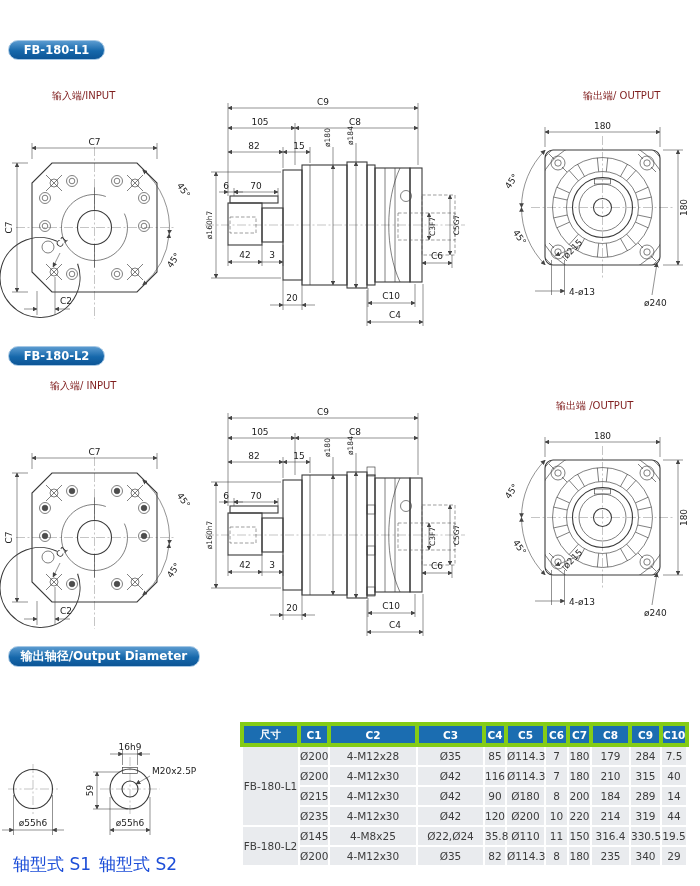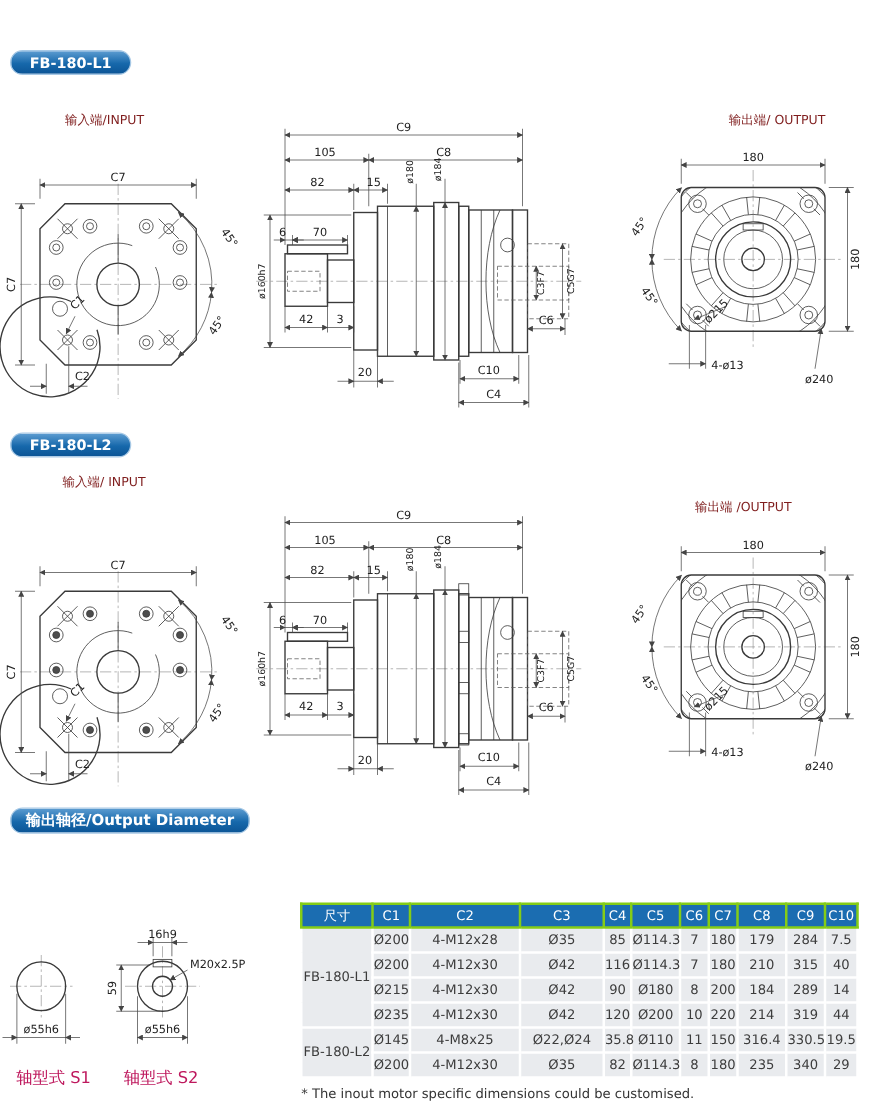--- a/index.html
+++ b/index.html
@@ -8,35 +8,35 @@
   .title{position:absolute;left:8px;top:6px;font-size:19px;font-weight:bold;
          color:#1463a7;letter-spacing:.3px;white-space:nowrap;}
   .badge{position:absolute;background:linear-gradient(180deg,#5b9bd0 0%,#1668ab 55%,#0c5596 100%);
          color:#fff;font-weight:bold;text-align:center;border-radius:10px;
          border:1px solid #a6c8e5;box-sizing:border-box;}
   .badge.small{width:97px;height:20px;line-height:18px;font-size:11.5px;}
   #badge-l1{left:8px;top:40px;}
   #badge-l2{left:8px;top:346px;}
   #badge-od{left:8px;top:646px;width:192px;height:21px;line-height:19px;font-size:12px;}
   .dlabel{position:absolute;font-size:10px;color:#7f1d1d;white-space:nowrap;}
-  .shaft-label{position:absolute;font-size:13px;color:#be185d;white-space:nowrap;}
+  .shaft-label{position:absolute;font-size:17px;color:#1d4ed8;white-space:nowrap;}
   .drawing{position:absolute;}
   svg text{font-family:"DejaVu Sans","Liberation Sans",sans-serif;}
   .ol{fill:none;stroke:#3a3a3a;stroke-width:1.1;}
   .th{fill:none;stroke:#3a3a3a;stroke-width:.65;}
   .dim{fill:none;stroke:#4a4a4a;stroke-width:.6;}
   .cl{fill:none;stroke:#8a8a8a;stroke-width:.5;stroke-dasharray:9 2.5 2 2.5;}
   .hid{fill:none;stroke:#5a5a5a;stroke-width:.6;stroke-dasharray:3.5 2;}
   .dt{font-size:9px;fill:#222;}
   .dts{font-size:7.5px;fill:#222;}
   .l2-tabs{display:none;}
   .v2 .l2-tabs{display:initial;}
   .v2 .rin{fill:#4d4d4d;}
   .spec-table{position:absolute;left:240px;top:722px;width:445px;border-collapse:collapse;table-layout:fixed;}
-  .spec-table th{background:#1b6db1;color:#fff;font-size:10.5px;font-weight:normal;height:17px;border:2px solid #84cc16;padding:0;}
+  .spec-table th{background:#1b6db1;color:#fff;font-size:10.5px;font-weight:bold;height:17px;border:4px solid #84cc16;padding:0;}
   .spec-table td{background:#e9ebee;color:#3c3c3c;font-size:10.5px;text-align:center;height:18px;border:2px solid #fff;padding:0;}
   .footnote{position:absolute;left:241px;font-size:10.5px;color:#333;white-space:nowrap;}
 </style>
 </head>
 <body>
 
 <div class="page">
 
 
   <div class="badge small" id="badge-l1">FB-180-L1</div>
@@ -638,15 +638,14 @@
           <td>Ø114.3</td>
           <td>8</td>
           <td>180</td>
           <td>235</td>
           <td>340</td>
           <td>29</td>
         </tr>
       </tbody>
   </table>
 
-  <div class="footnote" style="top:869px">* The inout motor  specific dimensions could be customised.</div>
 
 </div>
 
 </body></html>

